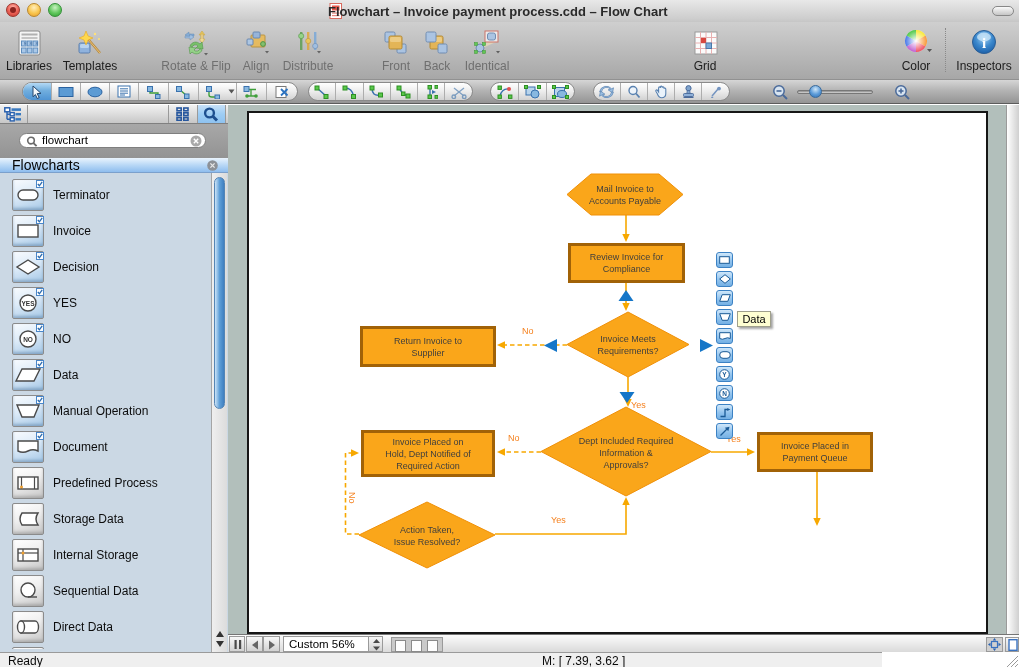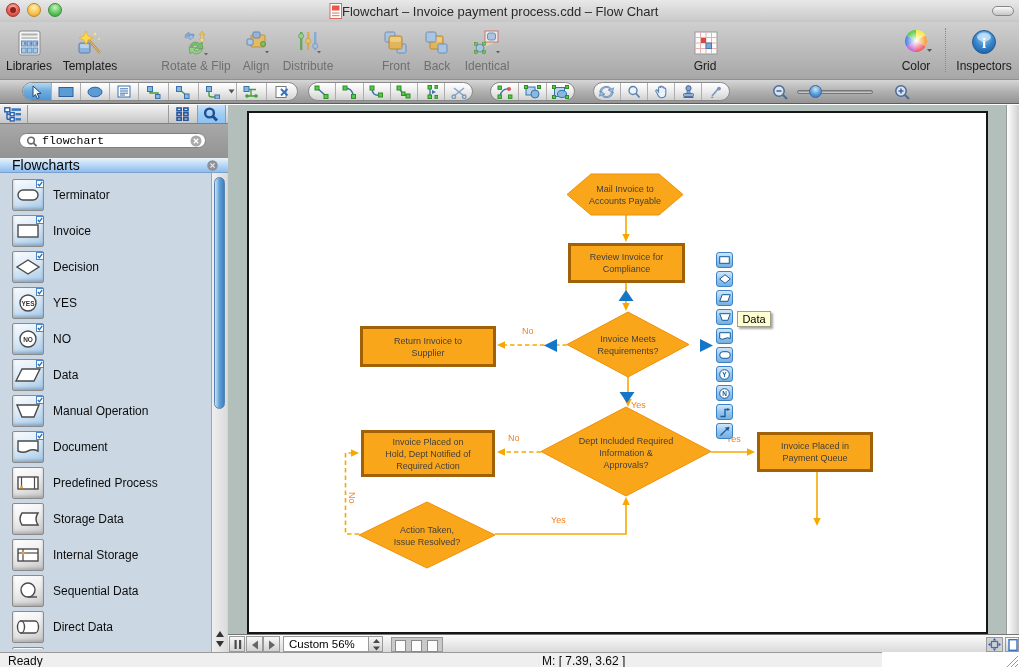--- a/index.html
+++ b/index.html
@@ -8,21 +8,21 @@
   .abs{position:absolute;}
 
   
   #titlebar{left:0;top:0;width:1019px;height:22px;
     background:linear-gradient(#e8e8e8,#cdcdcd 85%,#c6c6c6);}
   .tl{width:14px;height:14px;border-radius:50%;top:3px;box-sizing:border-box;}
   #tl-red{left:5.5px;background:radial-gradient(circle at 50% 30%, #ffb4aa 0%, #ee6358 52%, #c23a30 100%);border:1px solid #9a352d;}
   #tl-red-dot{position:absolute;left:9.5px;top:7px;width:6px;height:6px;border-radius:50%;background:#8c2420;}
   #tl-yellow{left:26.5px;background:radial-gradient(circle at 50% 30%, #ffeebc 0%, #f9c64e 55%, #e89a28 100%);border:1px solid #b8872e;}
   #tl-green{left:47.5px;background:radial-gradient(circle at 50% 30%, #c8f2c0 0%, #60c75c 55%, #2f9e33 100%);border:1px solid #349038;}
-  #title-text{left:342px;top:0;height:22px;font-size:13px;font-weight:normal;color:#2a2a2a;line-height:23px;}
+  #title-text{left:328px;top:0;height:22px;font-size:13px;font-weight:bold;color:#2a2a2a;line-height:23px;}
   #win-pill{left:992px;top:6px;width:22px;height:10px;border-radius:5px;border:1px solid #878787;
     background:linear-gradient(#fafafa,#c5c5c5);box-sizing:border-box;}
 
   
   #toolbar{left:0;top:22px;width:1019px;height:57px;
     background:linear-gradient(#cfcfcf,#a7a7a7);}
   .tbi{position:absolute;top:7px;}
   .tb-label{position:absolute;top:37px;font-size:12px;color:#1c1c1c;text-align:center;width:120px;}
   .tb-label.dis{color:#6f6f6f;}
   #tb-sep{position:absolute;left:945px;top:6px;width:0px;height:44px;border-left:1px dotted #898989;}
@@ -36,21 +36,21 @@
     display:flex;overflow:hidden;box-sizing:border-box;}
   .pbtn{height:100%;border-right:1px solid #adadad;display:flex;align-items:center;justify-content:center;box-sizing:border-box;}
   .pbtn:last-child{border-right:none;}
   .pbtn.sel{background:linear-gradient(#b4d9f5,#71aede 45%,#4f94d4);}
 
   
   #sidebar{left:0;top:105px;width:228px;height:547px;background:#cbd8e4;}
   #sb-tabs{position:absolute;left:0;top:0;width:228px;height:19px;
      background:linear-gradient(#f2f2f2,#c7c7c7);border-bottom:1px solid #808080;box-sizing:border-box;}
   .sb-tab-sep{position:absolute;top:0;width:0;height:18px;border-left:1px solid #9a9a9a;}
-  #sb-search-row{position:absolute;left:0;top:19px;width:228px;height:34px;background:linear-gradient(#a8a8a8,#939393);font-family:Liberation Mono, monospace;}
+  #sb-search-row{position:absolute;left:0;top:19px;width:228px;height:34px;background:linear-gradient(#a8a8a8,#939393);}
   #sb-field{position:absolute;left:19px;top:9px;width:187px;height:15px;border-radius:8px;background:#fff;
      border:1px solid #7f7f7f;box-sizing:border-box;font-size:11.5px;color:#000;}
   #sb-header{position:absolute;left:0;top:53px;width:228px;height:15px;
      background:linear-gradient(#eaf4fd,#b9d8f6 50%,#8ebdee);
      border-bottom:1px solid #7ba0cc;box-sizing:border-box;}
   #sb-list{position:absolute;left:0;top:68px;width:211px;height:476px;overflow:hidden;}
   .li-icon{position:absolute;left:12px;width:32px;height:32px;border:1px solid #8b8b8b;border-radius:2px;
      box-sizing:border-box;}
   .li-icon.blue{background:linear-gradient(160deg,#f8fbfe 0%,#ddebf8 45%,#a6c8e6 100%);box-shadow:inset 0 -2px 3px rgba(70,110,150,.4);}
   .li-icon.gray{background:linear-gradient(160deg,#ffffff 0%,#efefef 45%,#c6c6c6 100%);box-shadow:inset 0 -2px 3px rgba(90,90,90,.3);}

